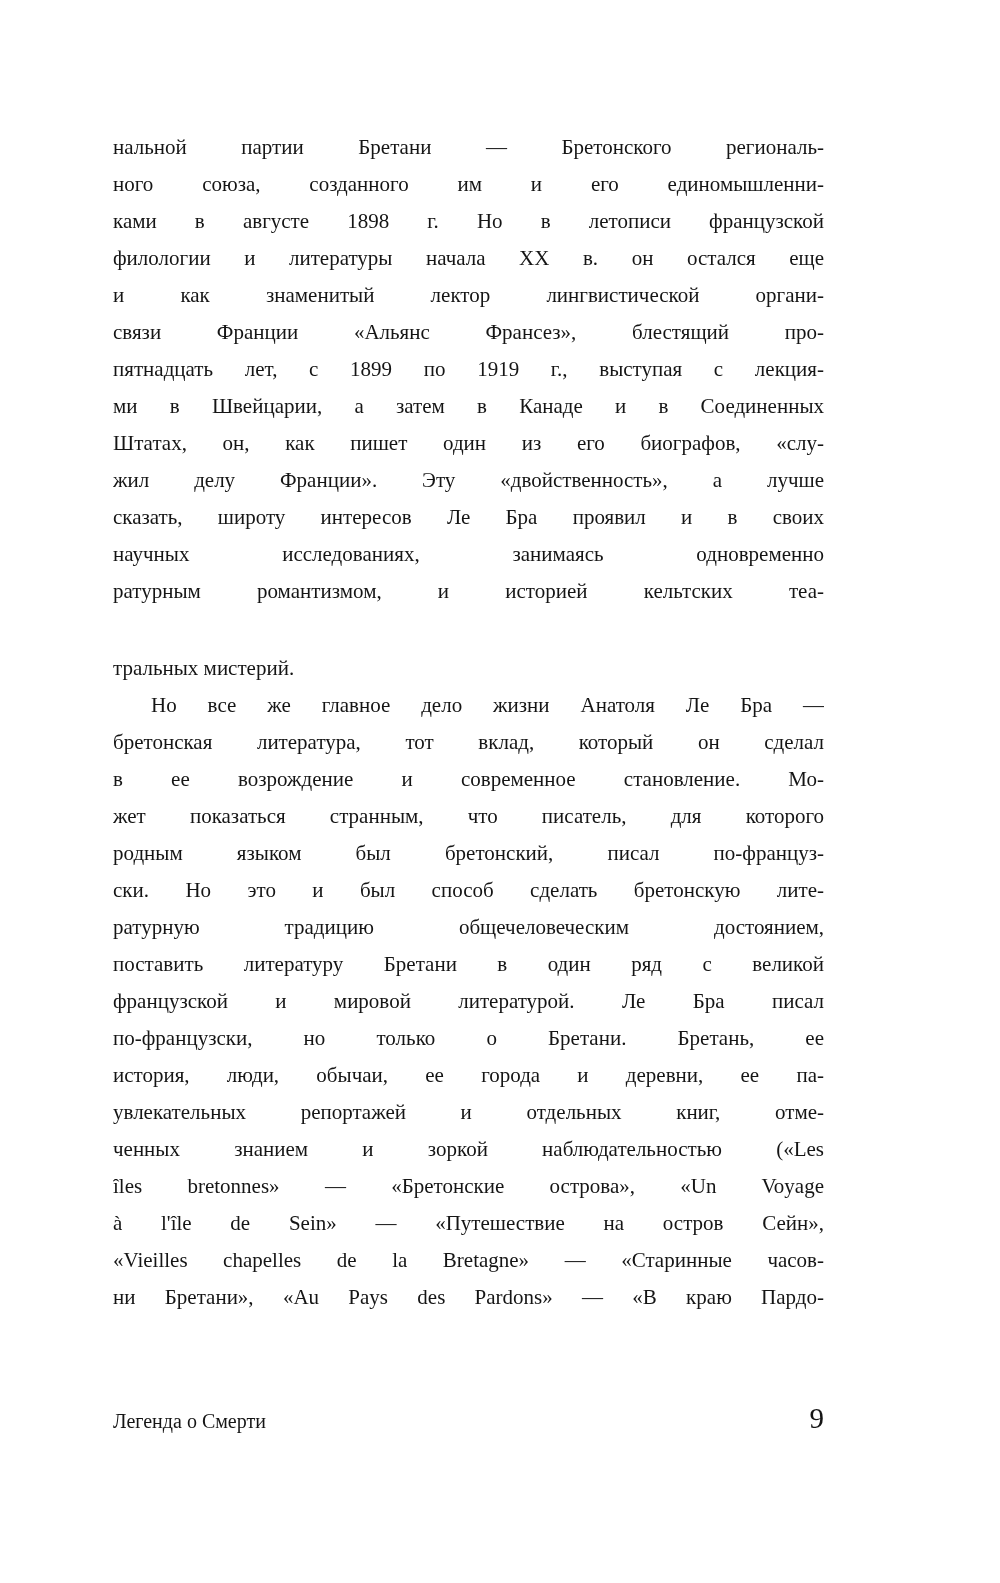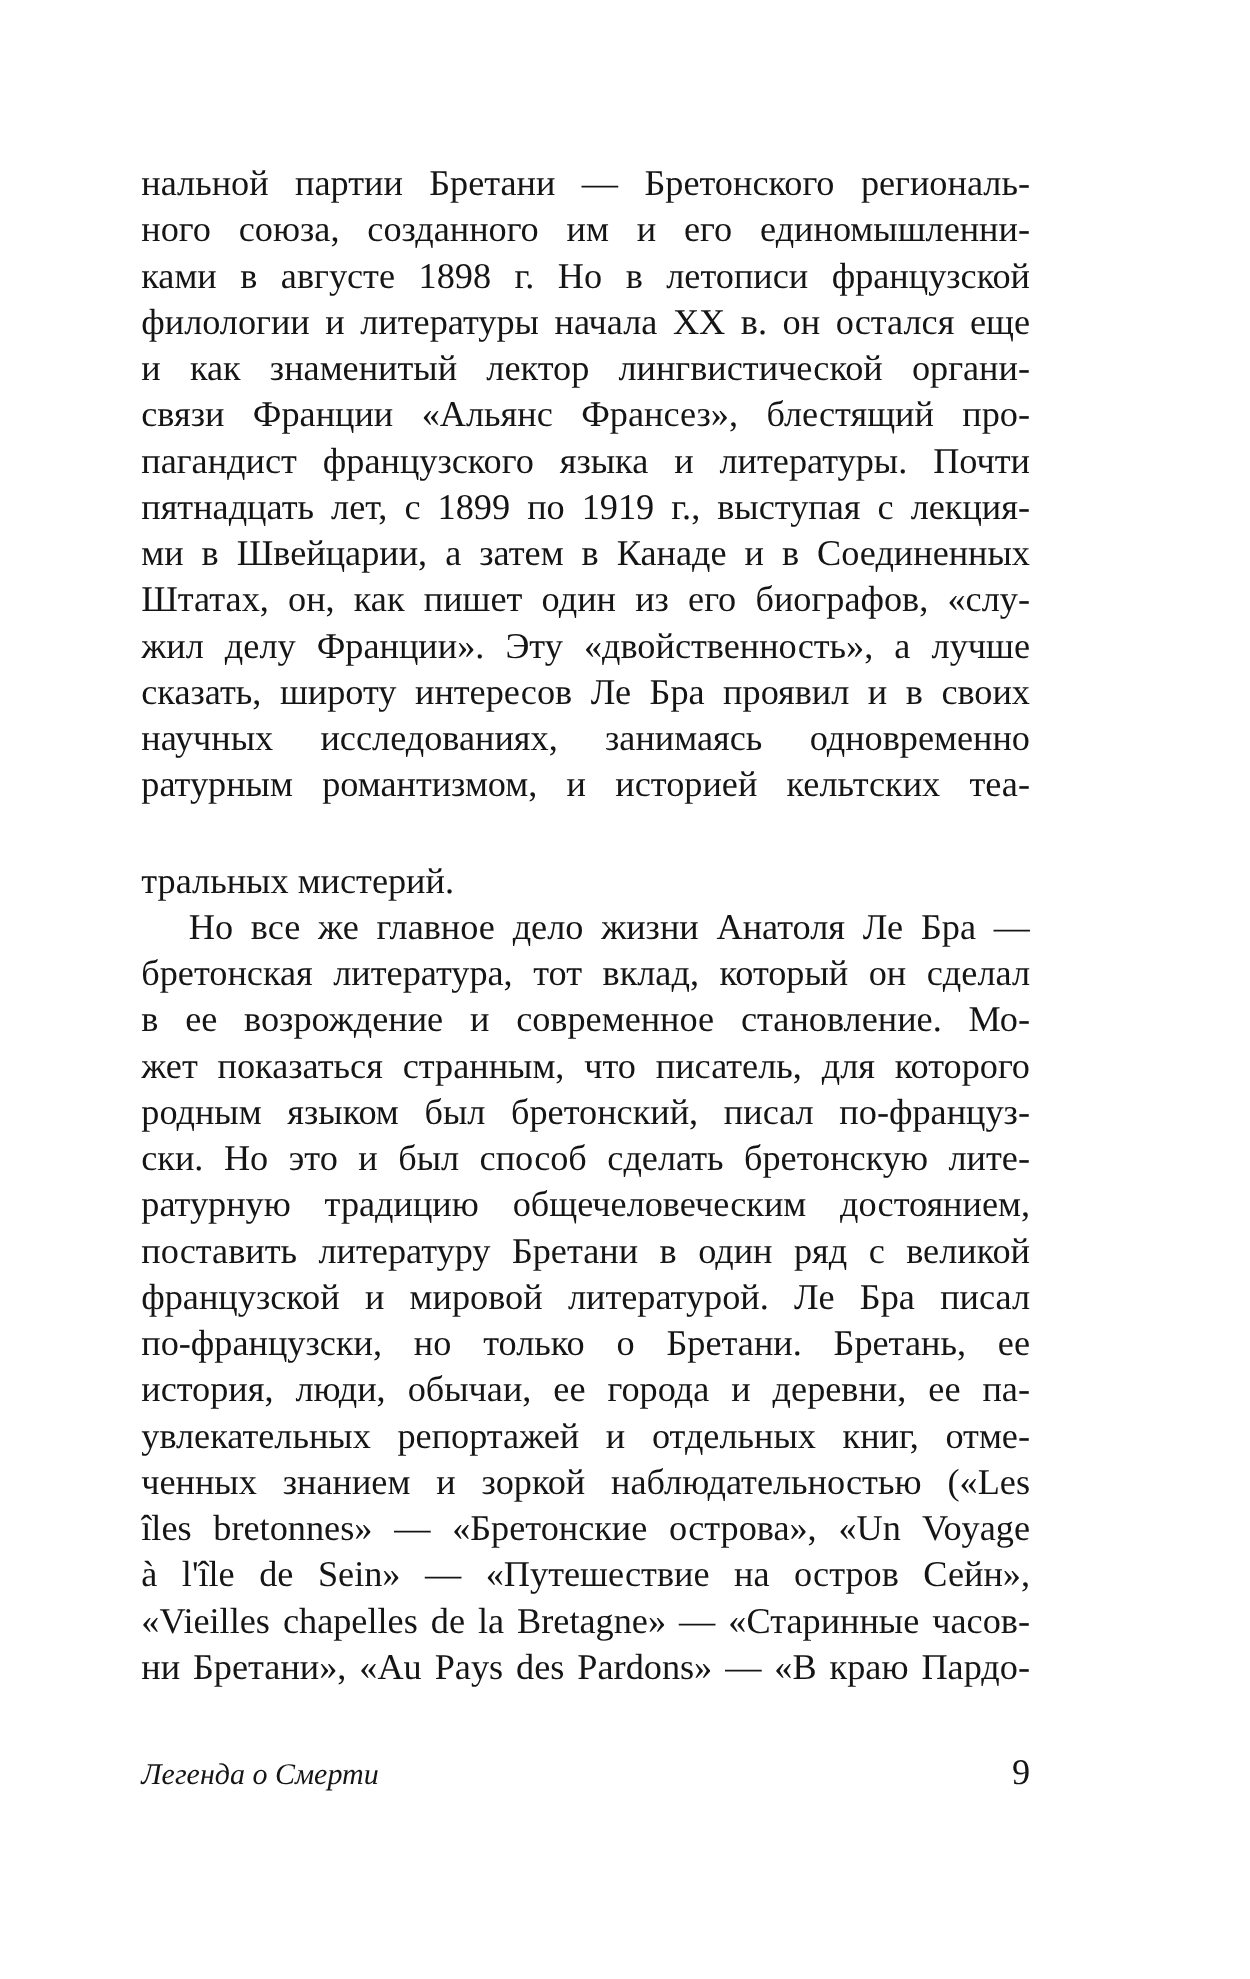--- a/index.html
+++ b/index.html
@@ -16,21 +16,21 @@
     font-family: "Liberation Serif", "DejaVu Serif", serif;
     color: #151515;
   }
   .text-block {
     position: absolute;
     left: 113px;
     top: 129px;
     width: 711px;
   }
   .line {
-    font-size: 29px;
+    font-size: 21px;
     line-height: 37px;
     height: 37px;
     text-align: justify;
     text-align-last: justify;
     white-space: normal;
     overflow: hidden;
   }
   .line.para-end {
     text-align-last: left;
     margin-top: 40px;
@@ -41,41 +41,39 @@
   .footer {
     position: absolute;
     left: 113px;
     top: 1401px;
     width: 711px;
     display: flex;
     justify-content: space-between;
     align-items: baseline;
   }
   .running-title {
-    font-style: italic;
-    font-size: 24px;
+    font-size: 20px;
     line-height: 34px;
   }
   .page-number {
     font-size: 29px;
     line-height: 34px;
   }
 </style>
 </head>
 <body>
 
 <div class="page">
   <div class="text-block">
     <div class="line">нальной партии Бретани — Бретонского региональ-</div>
     <div class="line">ного союза, созданного им и его единомышленни-</div>
     <div class="line">ками в августе 1898 г. Но в летописи французской</div>
     <div class="line">филологии и литературы начала XX в. он остался еще</div>
     <div class="line">и как знаменитый лектор лингвистической органи-</div>
     <div class="line">связи Франции «Альянс Франсез», блестящий про-</div>
-    <div class="line">пагандист французского языка и литературы. Почти</div>
     <div class="line">пятнадцать лет, с 1899 по 1919 г., выступая с лекция-</div>
     <div class="line">ми в Швейцарии, а затем в Канаде и в Соединенных</div>
     <div class="line">Штатах, он, как пишет один из его биографов, «слу-</div>
     <div class="line">жил делу Франции». Эту «двойственность», а лучше</div>
     <div class="line">сказать, широту интересов Ле Бра проявил и в своих</div>
     <div class="line">научных исследованиях, занимаясь одновременно</div>
     <div class="line">ратурным романтизмом, и историей кельтских теа-</div>
     <div class="line para-end">тральных мистерий.</div>
     <div class="line indent">Но все же главное дело жизни Анатоля Ле Бра —</div>
     <div class="line">бретонская литература, тот вклад, который он сделал</div>

